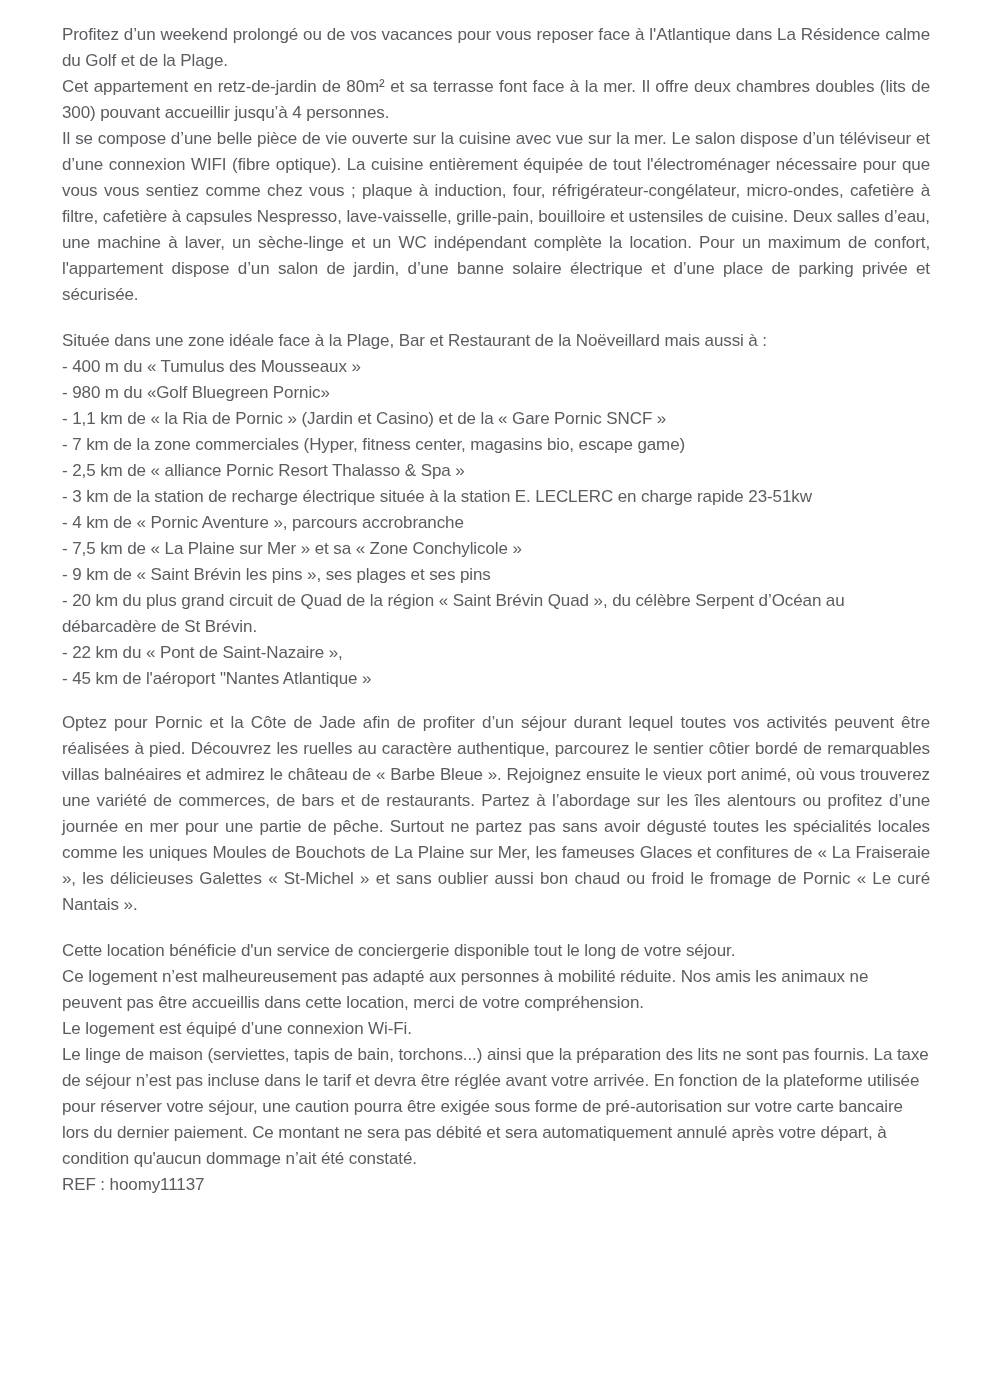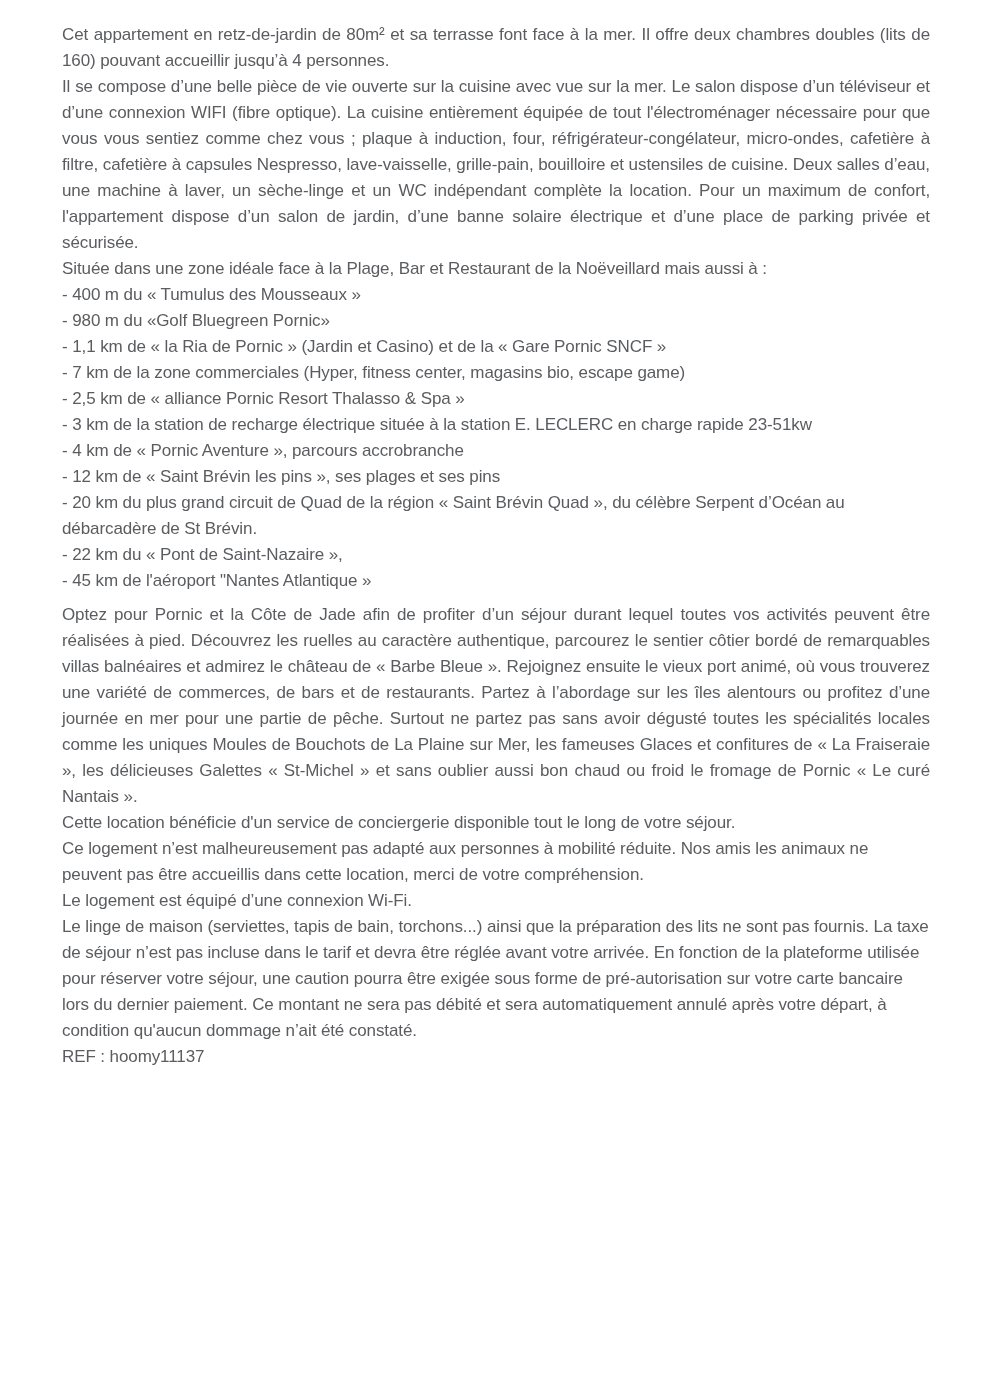--- a/index.html
+++ b/index.html
@@ -25,43 +25,46 @@
     font-weight: 400;
   }
   .para {
     margin: 0;
     padding: 0;
   }
   .justify {
     text-align: justify;
   }
   .section {
+    margin-top: 20px;
   }
   .section-lg {
-    margin-top: 8px;
+    margin-top: 18px;
   }
 </style>
 </head>
 <body>
 
 <div class="doc">
 
-  <p class="para justify">Cet appartement en retz-de-jardin de 80m² et sa terrasse font face à la mer. Il offre deux chambres doubles (lits de 160) pouvant accueillir jusqu’à 4 personnes.</p>
+  <p class="para justify">Profitez d’un weekend prolongé ou de vos vacances pour vous reposer face à l'Atlantique dans La Résidence calme du Golf et de la Plage.</p>
+  <p class="para justify">Cet appartement en retz-de-jardin de 80m² et sa terrasse font face à la mer. Il offre deux chambres doubles (lits de 300) pouvant accueillir jusqu’à 4 personnes.</p>
   <p class="para justify">Il se compose d’une belle pièce de vie ouverte sur la cuisine avec vue sur la mer. Le salon dispose d’un téléviseur et d’une connexion WIFI (fibre optique). La cuisine entièrement équipée de tout l'électroménager nécessaire pour que vous vous sentiez comme chez vous ; plaque à induction, four, réfrigérateur-congélateur, micro-ondes, cafetière à filtre, cafetière à capsules Nespresso, lave-vaisselle, grille-pain, bouilloire et ustensiles de cuisine. Deux salles d’eau, une machine à laver, un sèche-linge et un WC indépendant complète la location. Pour un maximum de confort, l'appartement dispose d’un salon de jardin, d’une banne solaire électrique et d’une place de parking privée et sécurisée.</p>
 
   <div class="section">
     <p class="para">Située dans une zone idéale face à la Plage, Bar et Restaurant de la Noëveillard mais aussi à :</p>
     <p class="para">- 400 m du « Tumulus des Mousseaux »</p>
     <p class="para">- 980 m du «Golf Bluegreen Pornic»</p>
     <p class="para">- 1,1 km de « la Ria de Pornic » (Jardin et Casino) et de la « Gare Pornic SNCF »</p>
     <p class="para">- 7 km de la zone commerciales (Hyper, fitness center, magasins bio, escape game)</p>
     <p class="para">- 2,5 km de « alliance Pornic Resort Thalasso &amp; Spa »</p>
     <p class="para">- 3 km de la station de recharge électrique située à la station E. LECLERC en charge rapide 23-51kw</p>
     <p class="para">- 4 km de « Pornic Aventure », parcours accrobranche</p>
-    <p class="para">- 12 km de « Saint Brévin les pins », ses plages et ses pins</p>
+    <p class="para">- 7,5 km de « La Plaine sur Mer » et sa « Zone Conchylicole »</p>
+    <p class="para">- 9 km de « Saint Brévin les pins », ses plages et ses pins</p>
     <p class="para">- 20 km du plus grand circuit de Quad de la région « Saint Brévin Quad », du célèbre Serpent d’Océan au débarcadère de St Brévin.</p>
     <p class="para">- 22 km du « Pont de Saint-Nazaire »,</p>
     <p class="para">- 45 km de l'aéroport "Nantes Atlantique »</p>
   </div>
 
   <p class="para justify section-lg">Optez pour Pornic et la Côte de Jade afin de profiter d’un séjour durant lequel toutes vos activités peuvent être réalisées à pied. Découvrez les ruelles au caractère authentique, parcourez le sentier côtier bordé de remarquables villas balnéaires et admirez le château de « Barbe Bleue ». Rejoignez ensuite le vieux port animé, où vous trouverez une variété de commerces, de bars et de restaurants. Partez à l’abordage sur les îles alentours ou profitez d’une journée en mer pour une partie de pêche. Surtout ne partez pas sans avoir dégusté toutes les spécialités locales comme les uniques Moules de Bouchots de La Plaine sur Mer, les fameuses Glaces et confitures de « La Fraiseraie », les délicieuses Galettes « St-Michel » et sans oublier aussi bon chaud ou froid le fromage de Pornic « Le curé Nantais ».</p>
 
   <div class="section">
     <p class="para">Cette location bénéficie d'un service de conciergerie disponible tout le long de votre séjour.</p>
     <p class="para">Ce logement n’est malheureusement pas adapté aux personnes à mobilité réduite. Nos amis les animaux ne peuvent pas être accueillis dans cette location, merci de votre compréhension.</p>

